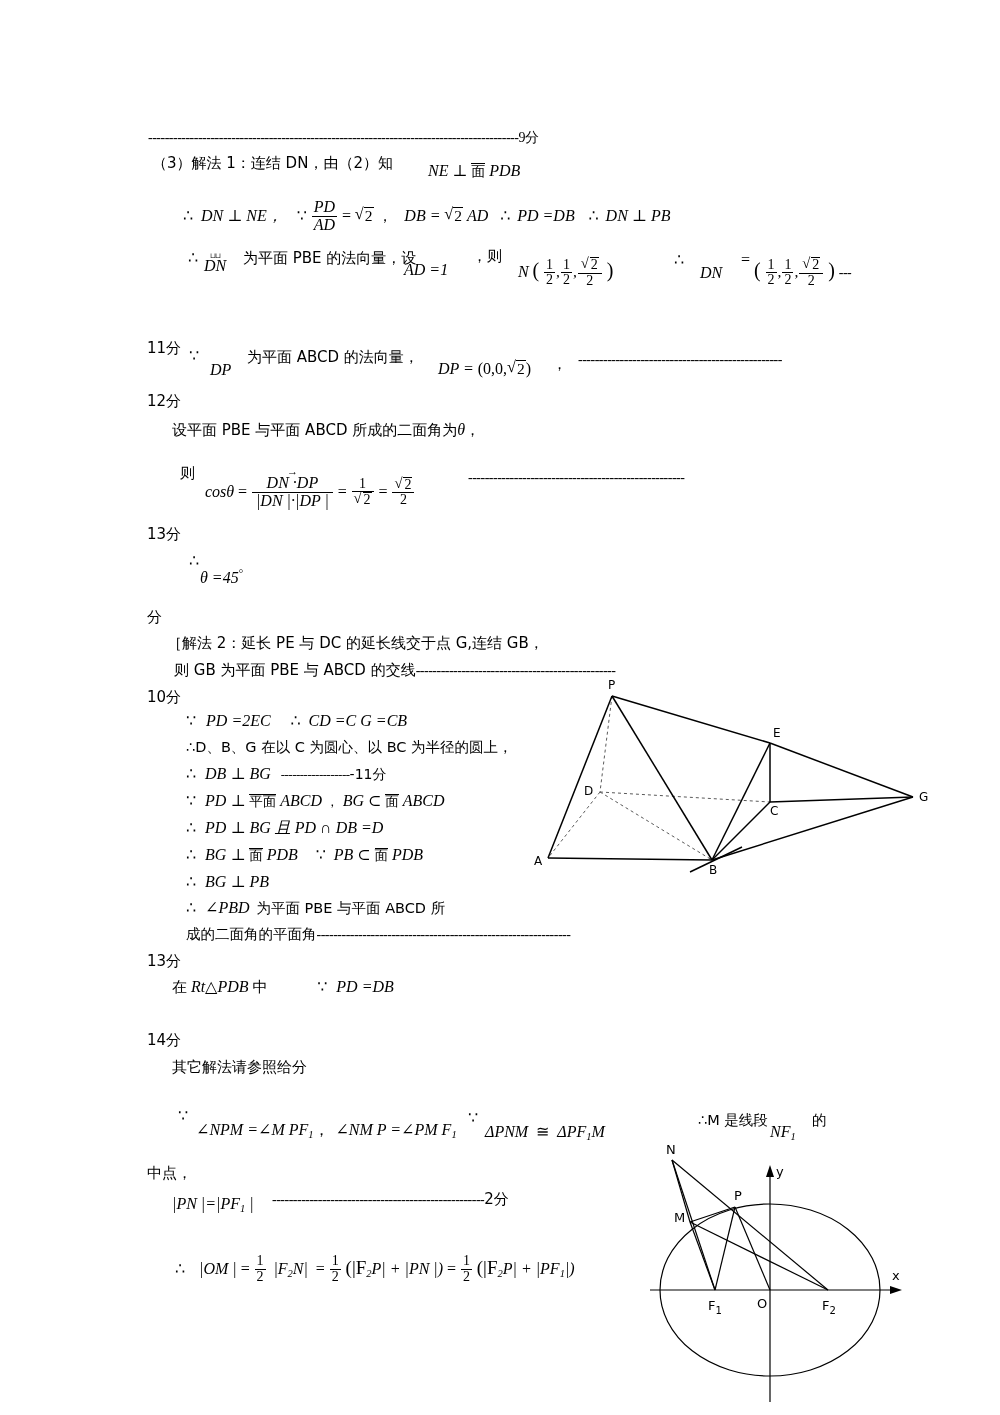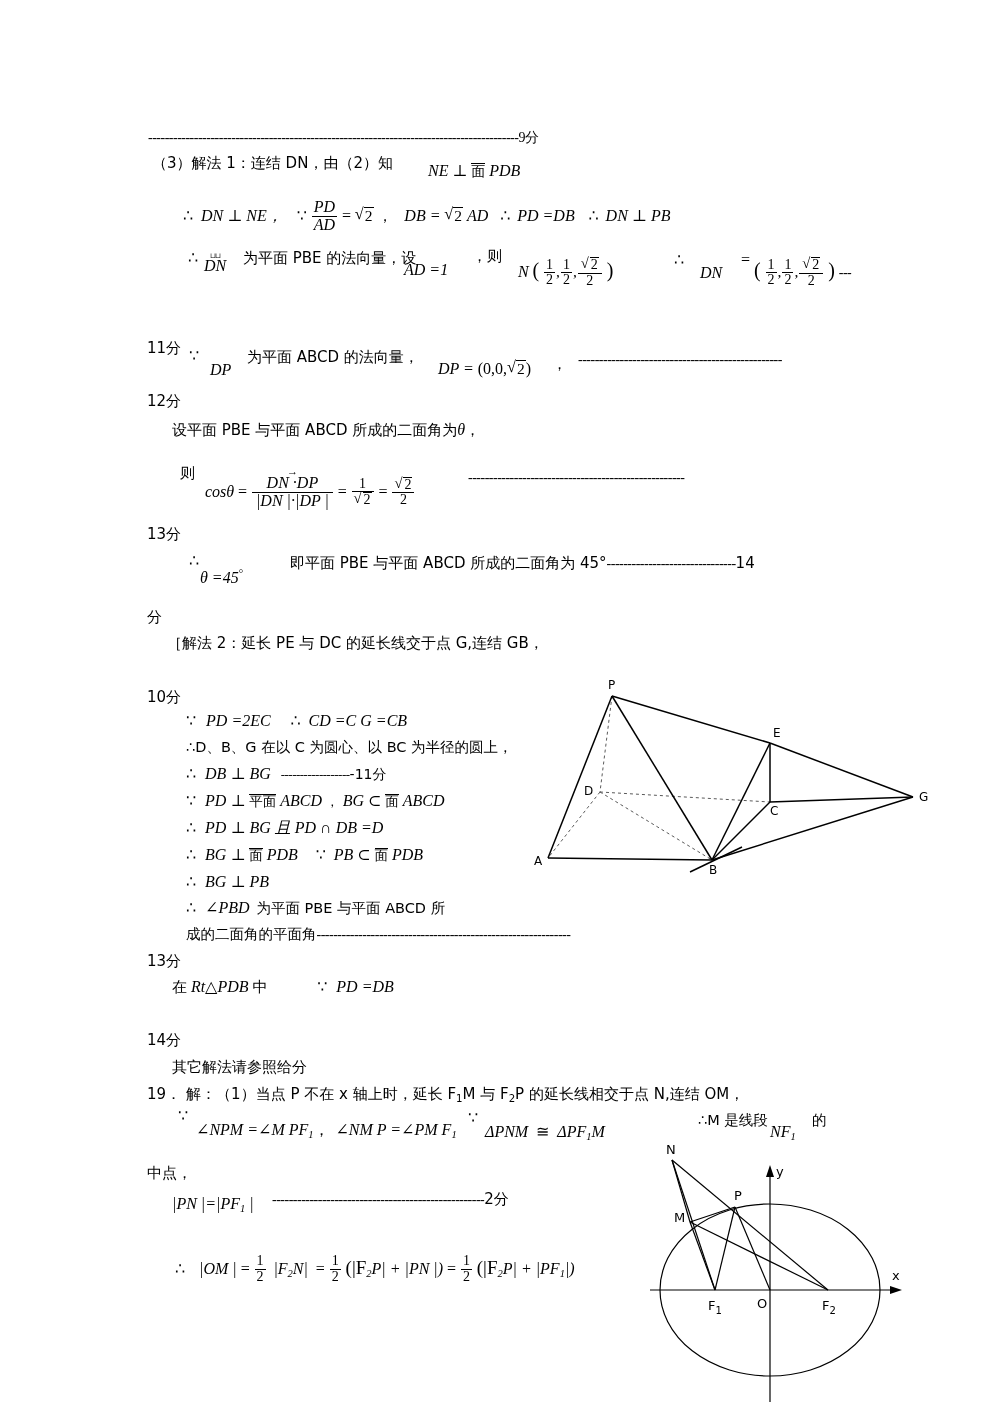--- a/index.html
+++ b/index.html
@@ -231,28 +231,28 @@
   <div class="ln" style="left:468px; top:471px; font-size:14px;"><span class="dots">----------------------------------------------------</span></div>
 
   <div class="ln cn" style="left:147px; top:527px;"><span>13分</span></div>
 
   <div class="ln" style="left:189px; top:553px;">
     <span class="mi up">∴</span>
   </div>
   <div class="ln" style="left:200px; top:568px;">
     <span class="mi">θ =45</span><span class="up" style="font-size:11px; vertical-align:0.5em;">°</span>
   </div>
-  <div class="ln cn" style="left:290px; top:556px;">
-    <span>即平面 PBE 与平面 ABCD 所成的二面角为 45°</span><span class="dots" style="font-size:14px;">-------------------------------</span><span>14</span>
-  </div>
 
   <div class="ln cn" style="left:147px; top:610px;"><span>分</span></div>
 
   <div class="ln cn" style="left:167px; top:636px;"><span>［解法 2：延长 PE 与 DC 的延长线交于点 G,连结 GB，</span></div>
 
+  <div class="ln cn" style="left:174px; top:663px;">
+    <span>则 GB 为平面 PBE 与 ABCD 的交线</span><span class="dots" style="font-size:14px;">------------------------------------------------</span>
+  </div>
 
   <div class="ln cn" style="left:147px; top:690px;"><span>10分</span></div>
 
   <div class="ln" style="left:186px; top:713px;">
     <span class="mi up">∵</span>
     <span class="mi" style="margin-left:6px;">PD =2EC</span>
     <span class="mi up" style="margin-left:16px;">∴</span>
     <span class="mi" style="margin-left:4px;">CD =C G =CB</span>
   </div>
 
@@ -316,23 +316,20 @@
     <span class="cn" style="font-size:15px;">中</span>
     <span class="mi up" style="margin-left:46px;">∵</span>
     <span class="mi" style="margin-left:5px;">PD =DB</span>
   </div>
 
 
   <div class="ln cn" style="left:147px; top:1033px;"><span>14分</span></div>
 
   <div class="ln cn" style="left:172px; top:1060px;"><span>其它解法请参照给分</span></div>
 
-  <div class="ln cn" style="left:147px; top:1087px;">
-    <span>19．</span><span style="margin-left:5px;">解：（1）当点 P 不在 x 轴上时，延长 F</span><span class="sub-up">1</span><span>M 与 F</span><span class="sub-up">2</span><span>P 的延长线相交于点 N,连结 OM，</span>
-  </div>
 
   <div class="ln" style="left:178px; top:1108px;">
     <span class="mi up">∵</span>
   </div>
   <div class="ln" style="left:196px; top:1122px;">
     <span class="mi">∠NPM  =∠M PF</span><span class="sub">1</span><span class="mi up">，</span>
     <span class="mi" style="margin-left:2px;">∠NM P =∠PM F</span><span class="sub">1</span>
   </div>
   <div class="ln" style="left:468px; top:1110px;">
     <span class="mi up">∵</span>

